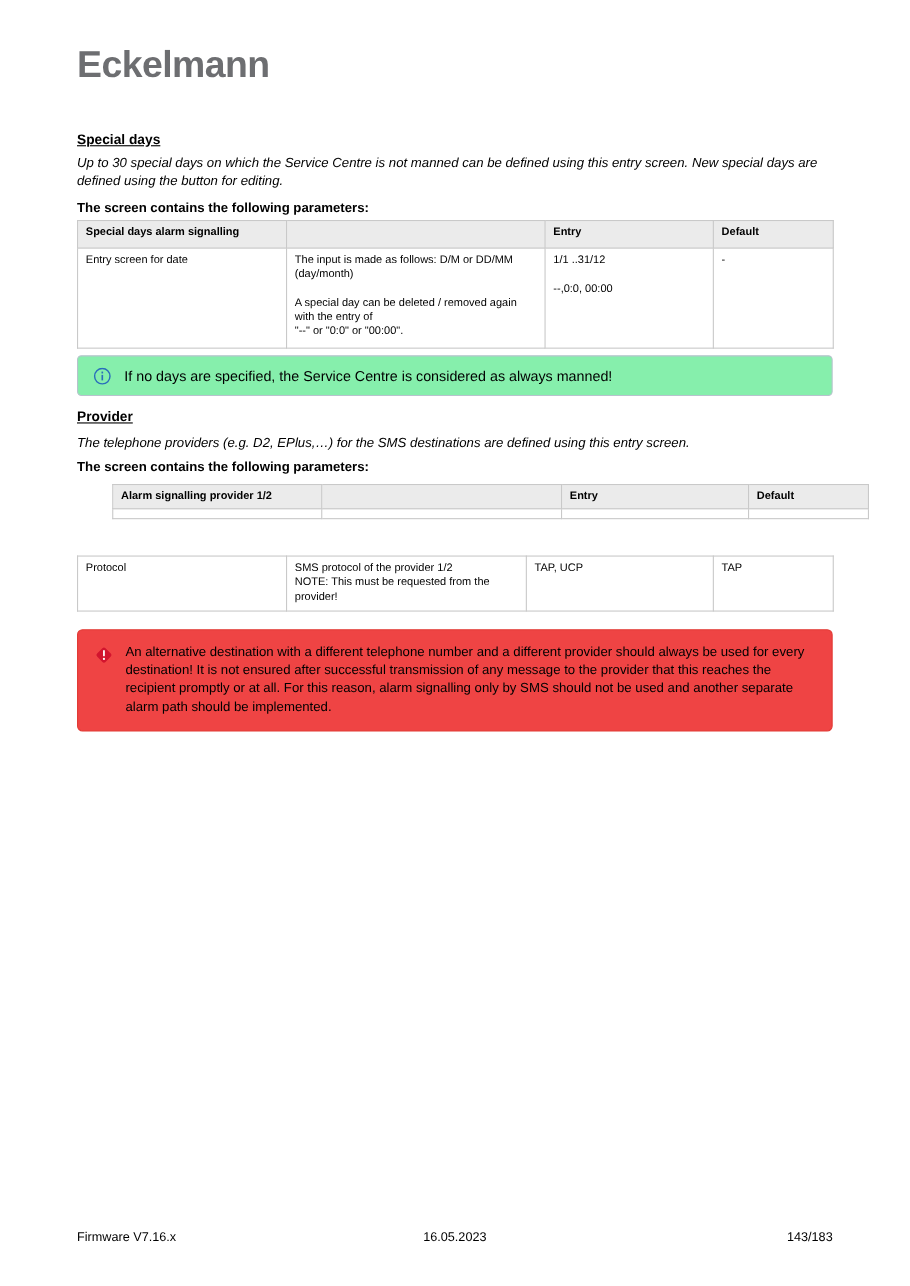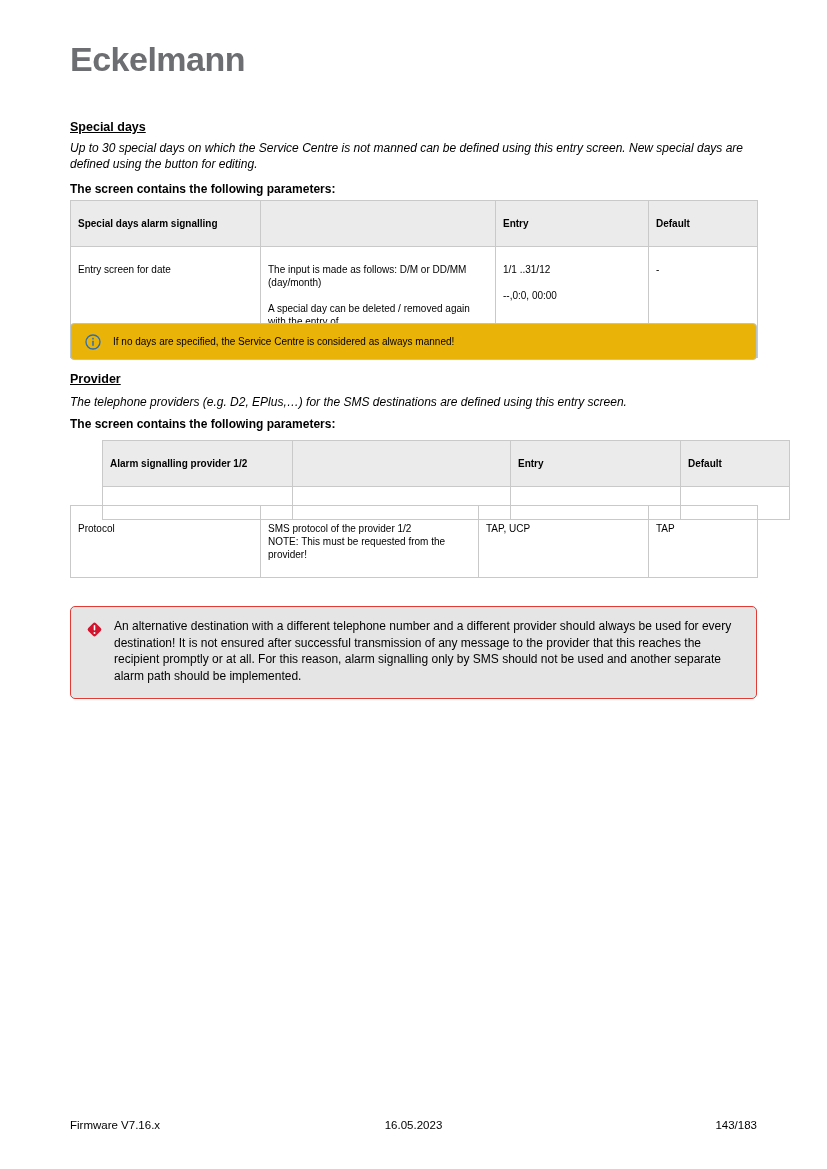--- a/index.html
+++ b/index.html
@@ -20,44 +20,44 @@
   .para { font-size:12px; line-height:15.5px;font-style:italic; }
   .p-special { top:141px; }
   .p-provider { top:395px; }
 
   .params-label { font-size:12px; font-weight:bold; }
   .pl-1 { top:182px; }
   .pl-2 { top:417px; }
 
   table { border-collapse:collapse; table-layout:fixed; width:687px; font-size:10px; }
   th, td {
-    border:1px solid #c9c9c9; padding:16px 7px; vertical-align:top;
+    border:1px solid #c9c9c9; padding:4px 7px; vertical-align:top;
     text-align:left; white-space:pre-line; line-height:13px; font-weight:normal;
   }
   thead th { background:#ebebeb; font-weight:bold; }
   .table1 { top:200px; }
   .table1 thead tr { height:25px; }
   .table1 tbody tr { height:91px; }
   .table2a { top:440px;margin-left:32px; }
   .table2a thead tr { height:22px; }
   .row-desc { height:26px; }
   .row-empty { height:9px; }
   .table2b { top:505px; }
   .row-tel { height:22px; }
   .row-proto { height:50px; }
 
   .note-box {
     top:323px; height:37px; border:1px solid #b7c3cd; border-radius:4px;
-    display:flex; align-items:center; padding:0 14px; font-size:10px; background:#eab308;
+    display:flex; align-items:center; padding:0 14px; font-size:13px; background:#86efac;
   }
   .note-box .icon-wrap { width:16px; height:16px; margin-right:12px; flex:0 0 auto; }
 
   .warn-box {
-    top:606px; min-height:93px; border:1.5px solid #e23b35; border-radius:5px;
-    background:#e5e5e5; display:flex; align-items:flex-start; padding:11px 12px 11px 0;
+    top:572px; min-height:93px; border:1.5px solid #e23b35; border-radius:5px;
+    background:#ef4444; display:flex; align-items:flex-start; padding:11px 12px 11px 0;
   }
   .warn-box .icon-wrap { width:16px; height:16px; margin:3px 12px 0 15px; flex:0 0 auto; }
   .warn-text { font-size:12px; line-height:16.5px; flex:1; }
 
   .footer { top:1119px; display:flex; font-size:11.5px; }
   .footer span { flex:1; }
   .footer .f-center { text-align:center; }
   .footer .f-right { text-align:right; }
 </style>
 </head>

